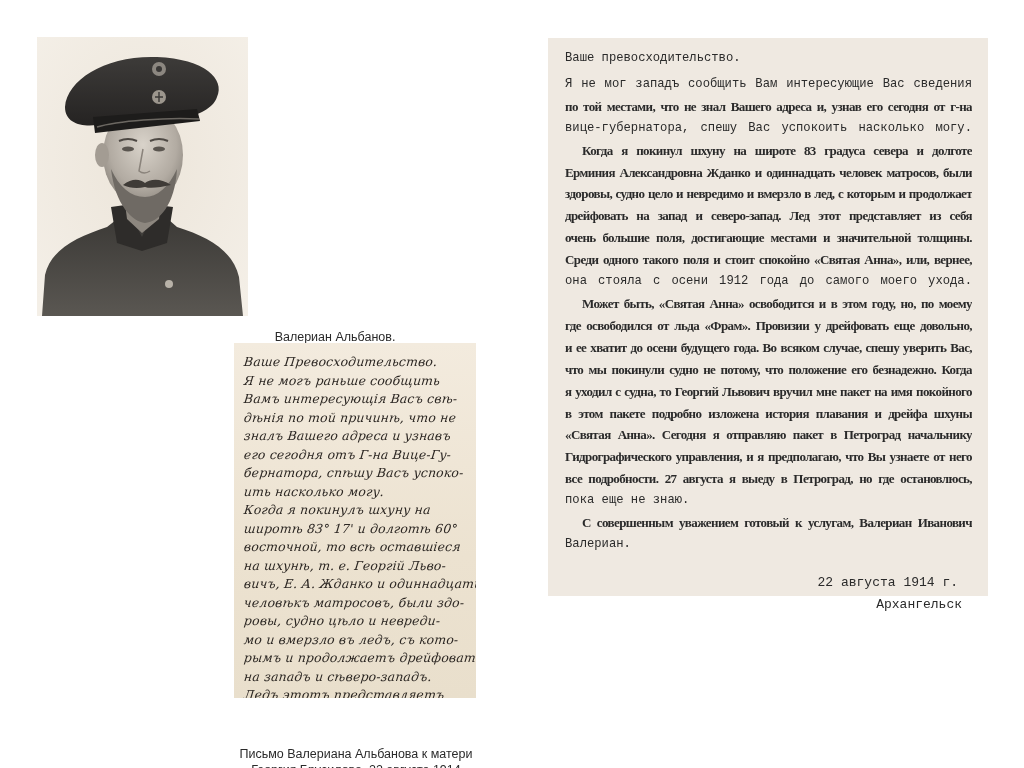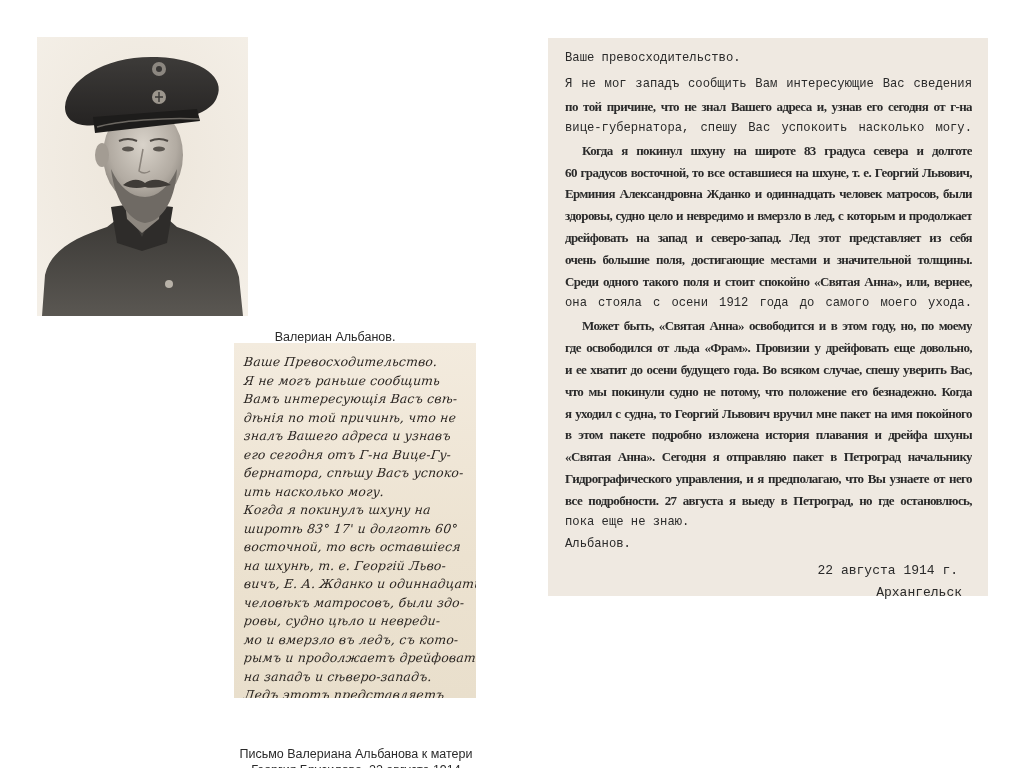--- a/index.html
+++ b/index.html
@@ -43,21 +43,21 @@
     font-family: "Liberation Mono", monospace; color: #2a2a2a;
   }
   .typed .t-line {
     font-size: 12.2px; line-height: 21.9px; white-space: nowrap;
     text-align: justify; text-align-last: justify; overflow: hidden;
   }
   .typed .t-line.dense { font-size: 11.2px; letter-spacing: -0.55px; font-family: "Liberation Serif", serif; font-weight: bold; font-size: 13px; letter-spacing: -0.6px; }
   .typed .t-line.last { text-align-last: left; }
   .typed .t-line.indent { padding-left: 17px; }
   .typed .greeting { margin-bottom: 4px; text-align-last: left; }
-  .typed .signature-block { margin-top: 4px; }
+  .typed .signature-block { margin-top: 16px; }
   .typed .sig-date, .typed .sig-place { text-align: right; text-align-last: right; padding-right: 10px; font-size: 13px; }
   .typed .sig-date { padding-right: 14px; }
   .typed .sig-place { padding-right: 10px; }
 </style>
 </head>
 <body>
 
 <div class="portrait" title="Portrait photograph of Valerian Albanov in a peaked naval cap and buttoned uniform">
   <svg viewBox="0 0 211 279" xmlns="http://www.w3.org/2000/svg">
     <defs>
@@ -143,39 +143,39 @@
 
 <div class="caption caption-letter">
   <div>Письмо Валериана Альбанова к матери</div>
   <div>Георгия Брусилова. 22 августа 1914</div>
 </div>
 
 <div class="typed">
   <div class="t-line greeting">Ваше превосходительство.</div>
   <div id="typed-body">
       <div class="t-line">Я не мог западъ сообщить Вам интересующие Вас сведения</div>
-      <div class="t-line dense">по той причине, что не знал Вашего адреса и, узнав его сегодня от г-на</div>
+      <div class="t-line dense">по той местами, что не знал Вашего адреса и, узнав его сегодня от г-на</div>
       <div class="t-line">вице-губернатора, спешу Вас успокоить насколько могу.</div>
       <div class="t-line dense indent">Когда я покинул шхуну на широте 83 градуса севера и долготе</div>
-      <div class="t-line dense">60 градусов восточной, то все оставшиеся на шхуне, т. е. Георгий Львович,</div>
       <div class="t-line dense">Ерминия Александровна Жданко и одиннадцать человек матросов, были</div>
       <div class="t-line dense">здоровы, судно цело и невредимо и вмерзло в лед, с которым и продолжает</div>
       <div class="t-line dense">дрейфовать на запад и северо-запад. Лед этот представляет из себя</div>
       <div class="t-line dense">очень большие поля, достигающие местами и значительной толщины.</div>
       <div class="t-line dense">Среди одного такого поля и стоит спокойно «Святая Анна», или, вернее,</div>
       <div class="t-line">она стояла с осени 1912 года до самого моего ухода.</div>
       <div class="t-line dense indent">Может быть, «Святая Анна» освободится и в этом году, но, по моему</div>
       <div class="t-line dense">где освободился от льда «Фрам». Провизии у дрейфовать еще довольно,</div>
       <div class="t-line dense">и ее хватит до осени будущего года. Во всяком случае, спешу уверить Вас,</div>
       <div class="t-line dense">что мы покинули судно не потому, что положение его безнадежно. Когда</div>
       <div class="t-line dense">я уходил с судна, то Георгий Львович вручил мне пакет на имя покойного</div>
       <div class="t-line dense">в этом пакете подробно изложена история плавания и дрейфа шхуны</div>
       <div class="t-line dense">«Святая Анна». Сегодня я отправляю пакет в Петроград начальнику</div>
       <div class="t-line dense">Гидрографического управления, и я предполагаю, что Вы узнаете от него</div>
       <div class="t-line dense">все подробности. 27 августа я выеду в Петроград, но где остановлюсь,</div>
       <div class="t-line last">пока еще не знаю.</div>
-      <div class="t-line last">Альбанов.</div>
+      <div class="t-line dense indent">С совершенным уважением готовый к услугам, Валериан Иванович</div>
+      <div class="t-line last">Валериан.</div>
     </div>
   <div class="signature-block">
     <div class="t-line sig-date">22 августа 1914 г.</div>
     <div class="t-line sig-place">Архангельск</div>
   </div>
 </div>
 
 </body></html>

